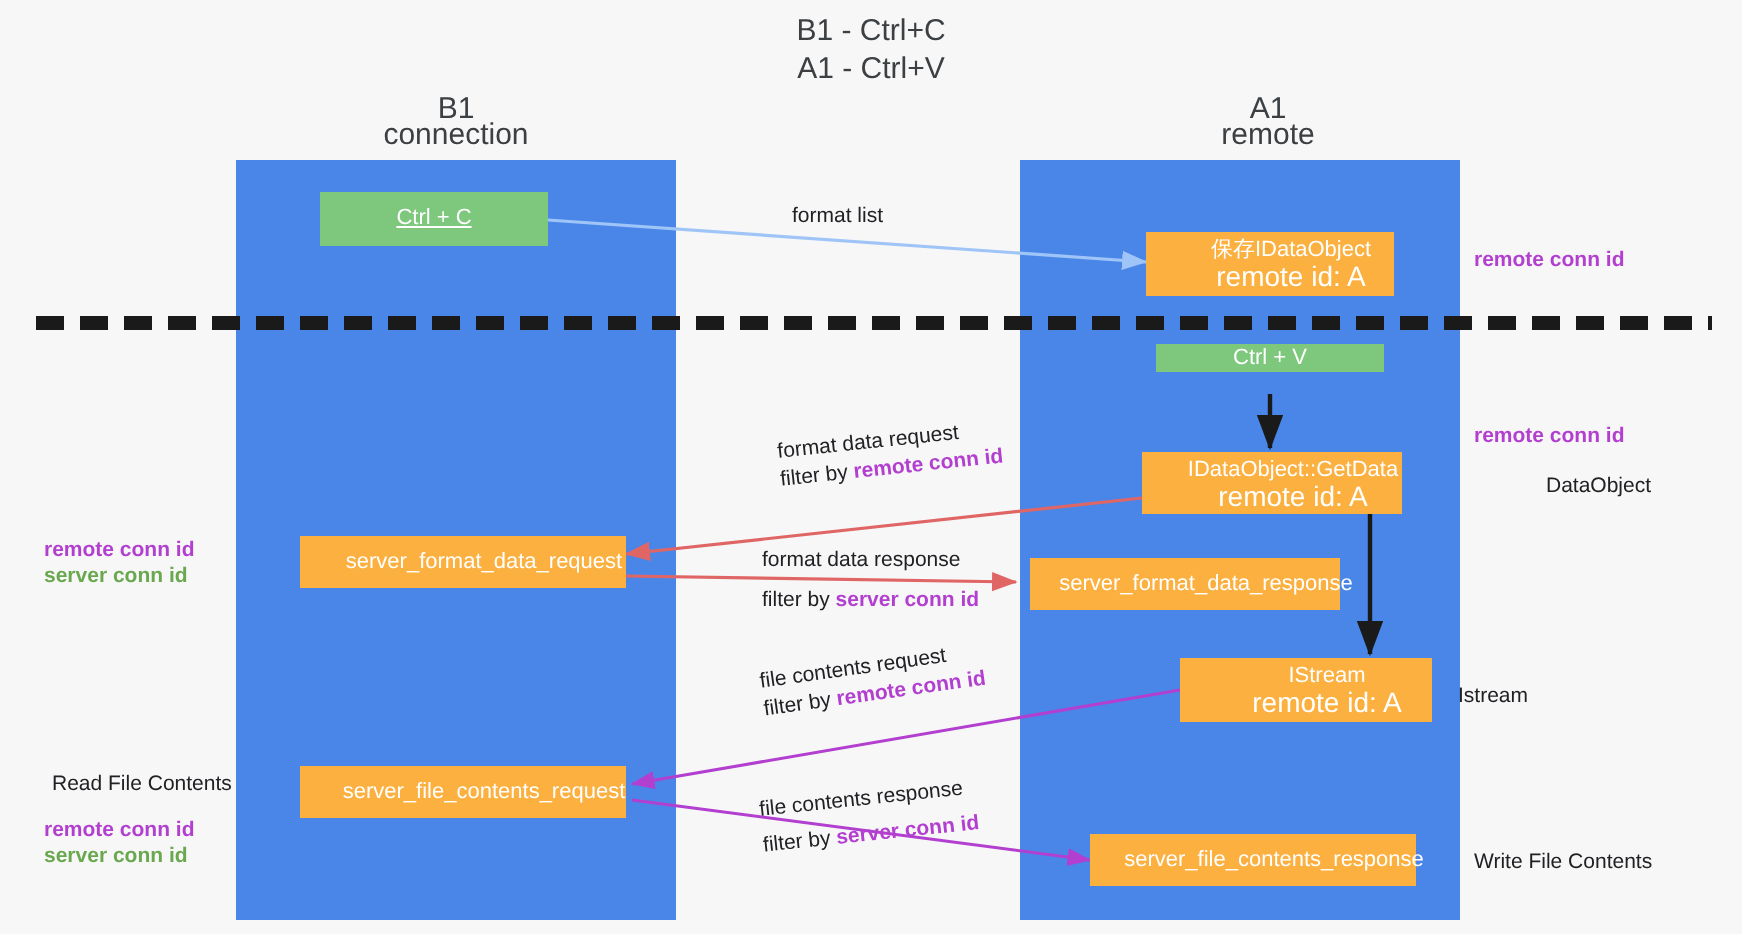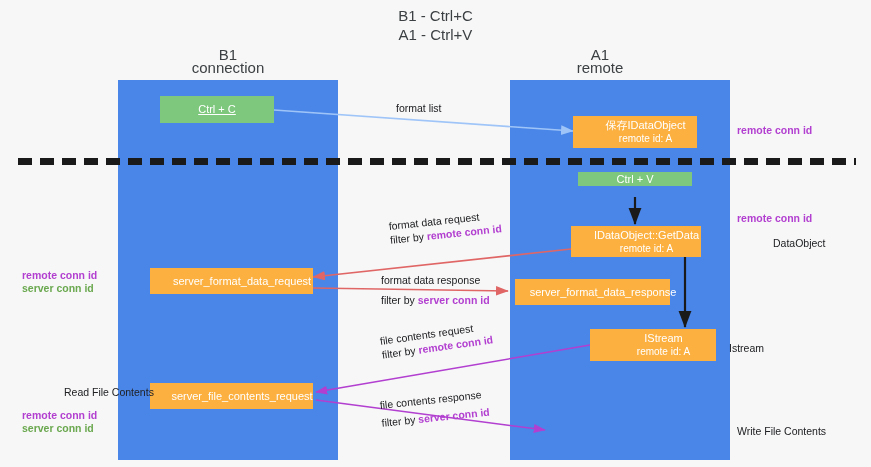--- a/index.html
+++ b/index.html
@@ -53,21 +53,21 @@
     align-items: center;
     justify-content: center;
     color: #ffffff;
     font-size: 11px;
     line-height: 13px;
     text-align: center;
     white-space: pre;
   }
   .node.green { background: #7ec87e; }
   .node.orange { background: #fbb040; padding-left: 21px; }
-  .node .l2 { font-size: 10px; }
+  .node .l2 { font-size: 14px; }
 
   
   .edge-label {
     position: absolute;
     font-size: 10.5px;
     line-height: 14px;
     color: #202124;
     white-space: nowrap;
     transform-origin: left top;
   }
@@ -106,21 +106,21 @@
 </head>
 <body>
 
 <div id="stage">
 
   <div class="title">B1 - Ctrl+C
 A1 - Ctrl+V</div>
 
   <div class="col-head" style="left:118px; top:48px; width:220px;">B1
 connection</div>
-  <div class="col-head" style="left:490px; top:48px; width:220px;text-align:center;">A1
+  <div class="col-head" style="left:524px; top:48px; width:220px;text-align:center;">A1
 remote</div>
 
   <div class="lane" style="left:118px; top:80px; width:220px; height:380px;"></div>
   <div class="lane" style="left:510px; top:80px; width:220px; height:380px;"></div>
 
   <svg class="wires">
     <defs>
       <marker id="ah-blue" markerWidth="9" markerHeight="9" refX="7.5" refY="3" orient="auto">
         <path d="M0,0 L8,3 L0,6 z" fill="#9fc5f8"></path>
       </marker>
@@ -180,20 +180,23 @@
 
   <div class="node orange" style="left:590px; top:329px; width:126px; height:32px;">
     <span>IStream</span>
     <span class="l2">remote id: A</span>
   </div>
 
   <div class="node orange" style="left:150px; top:383px; width:163px; height:26px;">
     <span>server_file_contents_request</span>
   </div>
 
+  <div class="node orange" style="left:545px; top:417px; width:163px; height:26px;">
+    <span>server_file_contents_response</span>
+  </div>
 
   <div class="edge-label" style="left:396px; top:101px;">
     <div>format list</div>
   </div>
 
   <div class="edge-label" style="left:388px; top:219px; transform: rotate(-6deg);">
     <div>format data request</div>
     <div><span>filter by </span><span class="hl-remote">remote conn id</span></div>
   </div>
 
@@ -213,17 +216,17 @@
   </div>
 
   <div class="side-note remote" style="left:737px; top:123px;">remote conn id</div>
   <div class="side-note remote" style="left:737px; top:211px;">remote conn id</div>
   <div class="side-note plain" style="left:729px; top:236px;padding-left:44px;">DataObject</div>
   <div class="side-note plain" style="left:729px; top:341px;">Istream</div>
   <div class="side-note plain" style="left:737px; top:424px;">Write File Contents</div>
 
   <div class="side-note remote" style="left:22px; top:268px;">remote conn id</div>
   <div class="side-note server" style="left:22px; top:281px;">server conn id</div>
-  <div class="side-note plain" style="left:26px; top:385px;margin-left:38px;">Read File Contents</div>
+  <div class="side-note plain" style="left:26px; top:385px;">Read File Contents</div>
   <div class="side-note remote" style="left:22px; top:408px;">remote conn id</div>
   <div class="side-note server" style="left:22px; top:421px;">server conn id</div>
 
 </div>
 
 </body></html>

